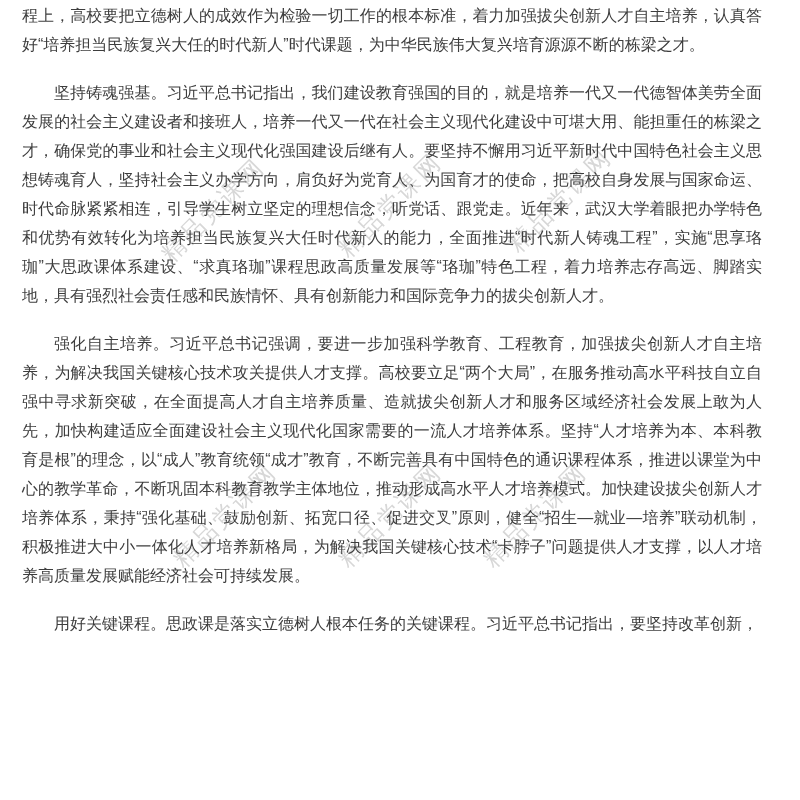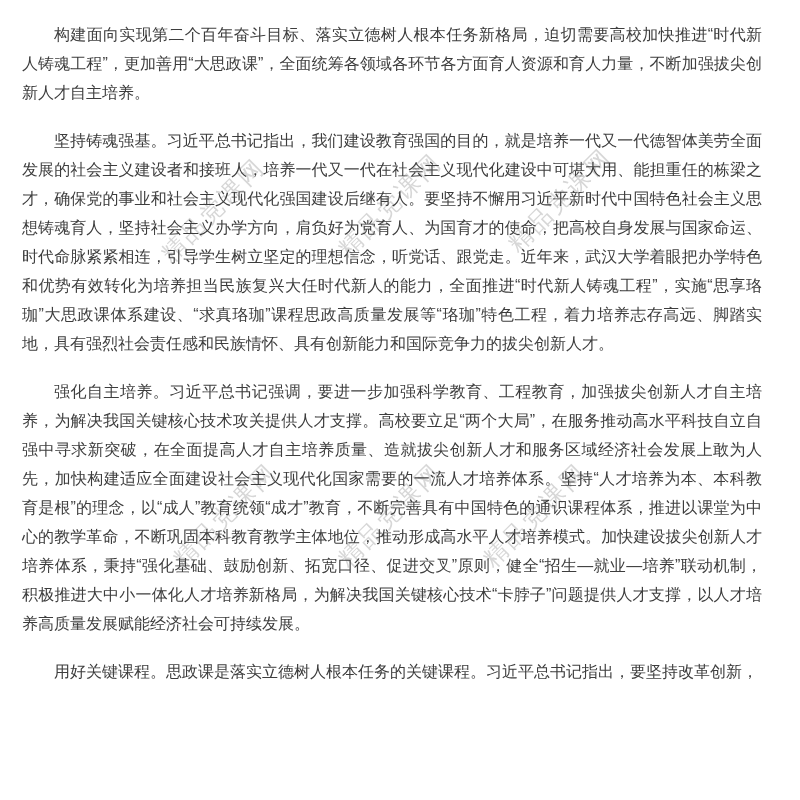--- a/index.html
+++ b/index.html
@@ -66,23 +66,23 @@
   <div class="watermark-layer">
     <span class="wm" style="left:213px; top:210px;">精品党课网</span>
     <span class="wm" style="left:390px; top:205px;">精品党课网</span>
     <span class="wm" style="left:560px; top:200px;">精品党课网</span>
     <span class="wm" style="left:225px; top:515px;">精品党课网</span>
     <span class="wm" style="left:390px; top:515px;">精品党课网</span>
     <span class="wm" style="left:535px; top:515px;">精品党课网</span>
   </div>
 
   <article class="content">
+    <p class="para continuation">程上，高校要把立德树人的成效作为检验一切工作的根本标准，着力加强拔尖创新人才自主培养，认真答好“培养担当民族复兴大任的时代新人”时代课题，为中华民族伟大复兴培育源源不断的栋梁之才。</p>
 
 
-    <p class="para">构建面向实现第二个百年奋斗目标、落实立德树人根本任务新格局，迫切需要高校加快推进“时代新人铸魂工程”，更加善用“大思政课”，全面统筹各领域各环节各方面育人资源和育人力量，不断加强拔尖创新人才自主培养。</p>
 
     <p class="para">坚持铸魂强基。习近平总书记指出，我们建设教育强国的目的，就是培养一代又一代德智体美劳全面发展的社会主义建设者和接班人，培养一代又一代在社会主义现代化建设中可堪大用、能担重任的栋梁之才，确保党的事业和社会主义现代化强国建设后继有人。要坚持不懈用习近平新时代中国特色社会主义思想铸魂育人，坚持社会主义办学方向，肩负好为党育人、为国育才的使命，把高校自身发展与国家命运、时代命脉紧紧相连，引导学生树立坚定的理想信念，听党话、跟党走。近年来，武汉大学着眼把办学特色和优势有效转化为培养担当民族复兴大任时代新人的能力，全面推进“时代新人铸魂工程”，实施“思享珞珈”大思政课体系建设、“求真珞珈”课程思政高质量发展等“珞珈”特色工程，着力培养志存高远、脚踏实地，具有强烈社会责任感和民族情怀、具有创新能力和国际竞争力的拔尖创新人才。</p>
 
     <p class="para">强化自主培养。习近平总书记强调，要进一步加强科学教育、工程教育，加强拔尖创新人才自主培养，为解决我国关键核心技术攻关提供人才支撑。高校要立足“两个大局”，在服务推动高水平科技自立自强中寻求新突破，在全面提高人才自主培养质量、造就拔尖创新人才和服务区域经济社会发展上敢为人先，加快构建适应全面建设社会主义现代化国家需要的一流人才培养体系。坚持“人才培养为本、本科教育是根”的理念，以“成人”教育统领“成才”教育，不断完善具有中国特色的通识课程体系，推进以课堂为中心的教学革命，不断巩固本科教育教学主体地位，推动形成高水平人才培养模式。加快建设拔尖创新人才培养体系，秉持“强化基础、鼓励创新、拓宽口径、促进交叉”原则，健全“招生—就业—培养”联动机制，积极推进大中小一体化人才培养新格局，为解决我国关键核心技术“卡脖子”问题提供人才支撑，以人才培养高质量发展赋能经济社会可持续发展。</p>
 
     <p class="para">用好关键课程。思政课是落实立德树人根本任务的关键课程。习近平总书记指出，要坚持改革创新，</p>
   </article>
 
 </div>
 

